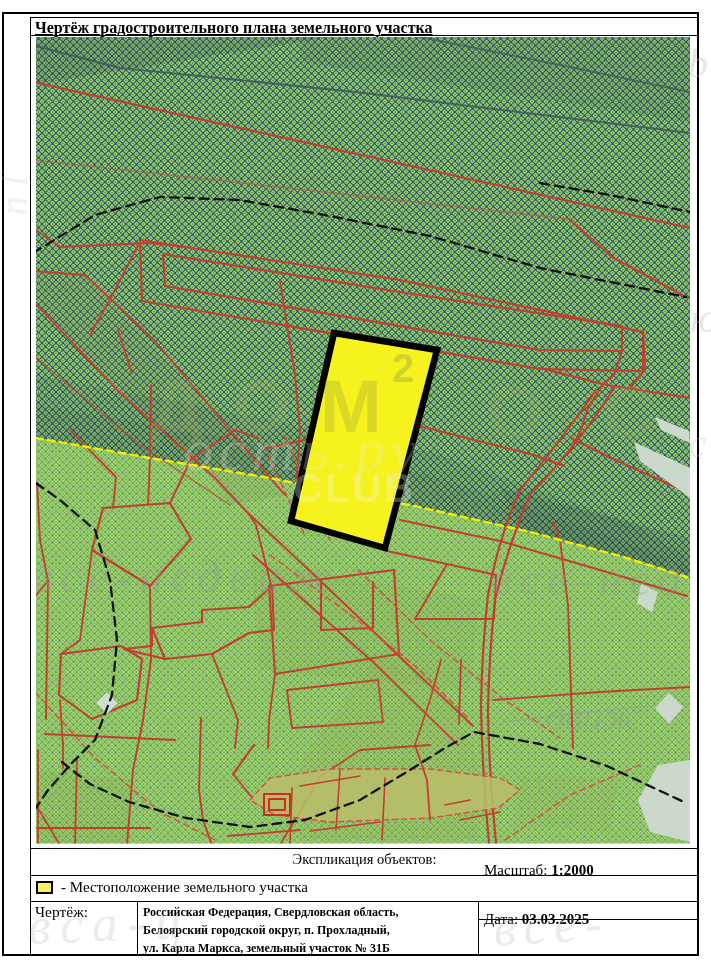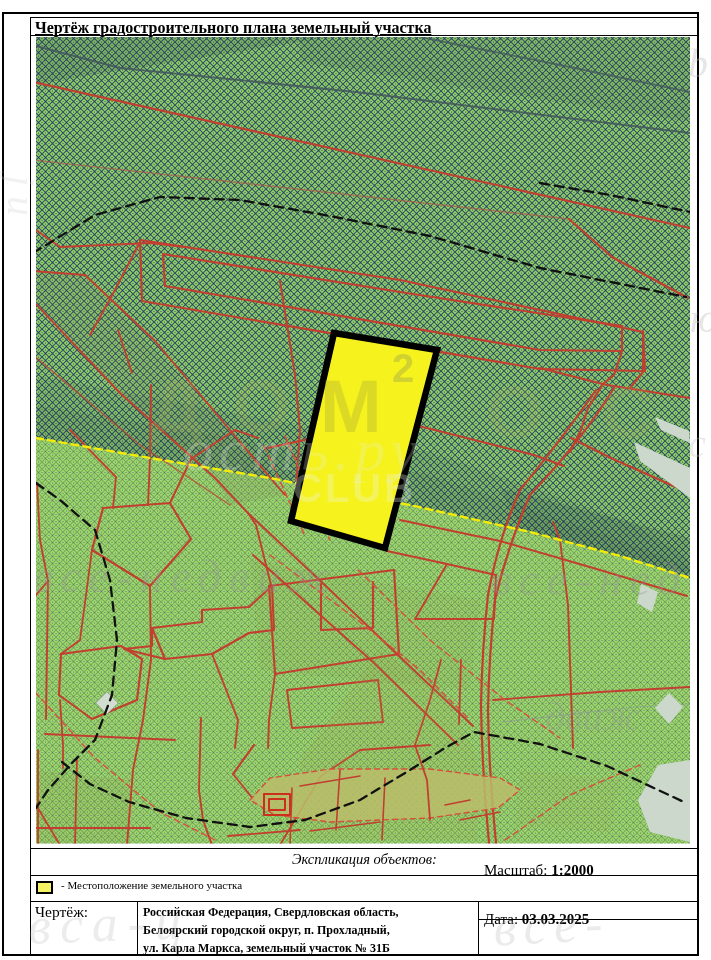--- a/index.html
+++ b/index.html
@@ -10,21 +10,21 @@
 </style>
 </head>
 <body>
 
 <div class="abs" style="left:2px;top:12px;width:697px;height:944px;border:2.5px solid #000;box-sizing:border-box;"></div>
 
 <div class="hl" style="left:30px;top:17px;width:669px;height:1px;"></div>
 
 <div class="vl" style="left:30px;top:17px;width:1px;height:939px;"></div>
 
-<div class="abs" style="left:35px;top:19px;width:660px;height:16px;font-size:16px;font-weight:bold;"><span style="text-decoration:underline;">Чертёж градостроительного плана земельный участка</span></div>
+<div class="abs" style="left:35px;top:19px;width:660px;height:16px;font-size:16px;font-weight:bold;"><span style="text-decoration:underline;">Чертёж градостроительного плана земельного участка</span></div>
 
 <div class="hl" style="left:30px;top:35px;width:669px;height:1.2px;"></div>
 
 <svg class="abs" style="left:31px;top:36px;" width="666" height="812" viewBox="31 36 666 812">
 <defs>
 
   <pattern id="pu" width="7" height="7" patternUnits="userSpaceOnUse">
     <rect width="7" height="7" fill="#91d365"></rect>
     <path d="M0 0 L7 7 M7 0 L0 7" stroke="#2b4965" stroke-width="1.1" stroke-opacity="0.95"></path>
     <circle cx="3.5" cy="0" r="0.6" fill="#2e3376"></circle>
@@ -232,26 +232,26 @@
   <text x="33" y="592" font-family="Liberation Serif, serif" font-style="italic" font-size="46" letter-spacing="8" fill="rgba(150,150,150,0.32)">все-недвиж</text>
 
   <text x="492" y="595" font-family="Liberation Serif, serif" font-style="italic" font-size="46" letter-spacing="8" fill="rgba(150,150,150,0.32)">все-недв</text>
 
   <text x="545" y="730" font-family="Liberation Serif, serif" font-style="italic" font-size="40" fill="rgba(150,150,150,0.30)">движ</text>
 </g>
 </svg>
 
 <div class="hl" style="left:30px;top:847.5px;width:669px;height:1.2px;"></div>
 
-<div class="abs" style="left:30px;top:851px;width:669px;height:22px;font-size:14.5px;text-align:center;font-style:italic;">Экспликация объектов:</div>
+<div class="abs" style="left:30px;top:851px;width:669px;height:22px;font-size:14.5px;text-align:center;">Экспликация объектов:</div>
 <div class="hl" style="left:30px;top:874.5px;width:669px;height:1.2px;"></div>
 
 <div class="abs" style="left:36px;top:880.5px;width:13px;height:9px;background:#f5f263;border:2.5px solid #000;"></div>
 
-<div class="abs" style="left:61px;top:879px;font-size:11px;">- Местоположение земельного участка</div>
+<div class="abs" style="left:61px;top:879px;font-size:15px;">- Местоположение земельного участка</div>
 <div class="hl" style="left:30px;top:901px;width:669px;height:1.2px;"></div>
 
 <div class="vl" style="left:137px;top:901px;width:1px;height:55px;"></div>
 <div class="vl" style="left:478px;top:901px;width:1px;height:55px;"></div>
 
 <div class="abs" style="left:35px;top:903px;font-size:15.5px;">Чертёж:</div>
 
 <div class="abs" style="left:143px;top:903px;width:340px;font-size:12px;font-weight:bold;line-height:18px;white-space:nowrap;">Российская Федерация, Свердловская область,<br>Белоярский городской округ, п. Прохладный,<br>ул. Карла Маркса, земельный участок № 31Б</div>
 
 <div class="abs" style="left:484px;top:862px;font-size:15px;">Масштаб: <b>1:2000</b></div>

